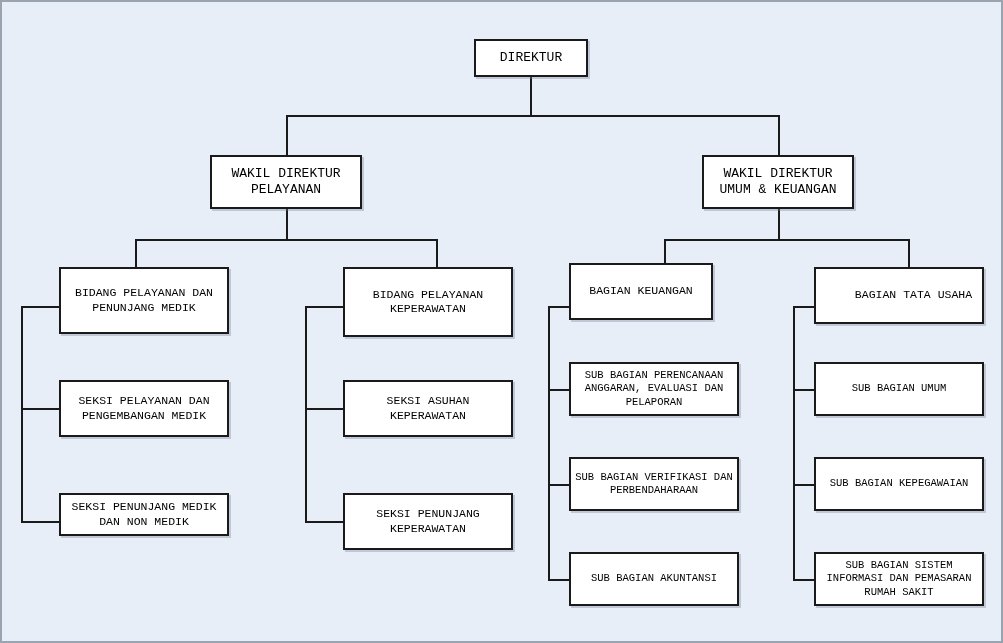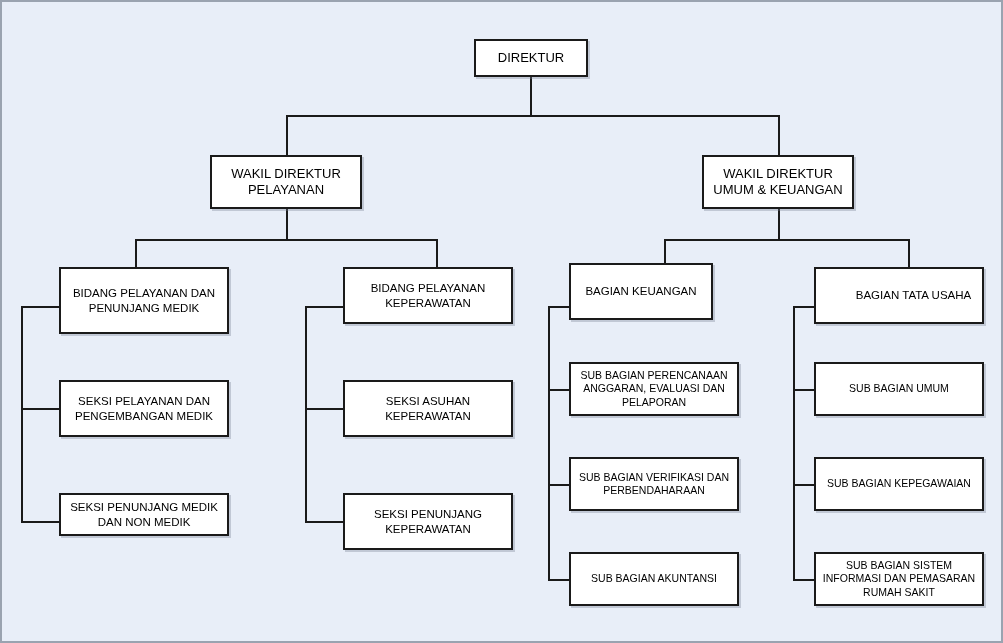--- a/index.html
+++ b/index.html
@@ -7,21 +7,21 @@
     padding: 0;
     background: #ffffff;
   }
   #chart-canvas {
     position: relative;
     width: 1003px;
     height: 643px;
     background: #e8eef8;
     border: 2px solid #9aa3b0;
     box-sizing: border-box;
-    font-family: Liberation Sans, sans-serif;
+    font-family: Liberation Mono, monospace;
     overflow: hidden;
   }
   .node {
     position: absolute;
     box-sizing: border-box;
     background: #ffffff;
     border: 2px solid #1a1a1a;
     box-shadow: 2px 2px 0 rgba(120,130,150,0.35);
     display: flex;
     align-items: center;
@@ -99,21 +99,21 @@
   <div class="node" style="left:700px; top:153px; width:152px; height:54px; font-size:13px;">
     <span class="label">WAKIL DIREKTUR
 UMUM &amp; KEUANGAN</span>
   </div>
 
   <div class="node" style="left:57px; top:265px; width:170px; height:67px; font-size:11.5px;">
     <span class="label">BIDANG PELAYANAN DAN
 PENUNJANG MEDIK</span>
   </div>
 
-  <div class="node" style="left:341px; top:265px; width:170px; height:57px; font-size:11.5px;">
+  <div class="node" style="left:341px; top:265px; width:170px; height:70px; font-size:11.5px;">
     <span class="label">BIDANG PELAYANAN
 KEPERAWATAN</span>
   </div>
 
   <div class="node" style="left:567px; top:261px; width:144px; height:57px; font-size:11.5px;">
     <span class="label">BAGIAN KEUANGAN</span>
   </div>
 
   <div class="node" style="left:812px; top:265px; width:170px; height:57px; font-size:11.5px;padding-left:33px;">
     <span class="label">BAGIAN TATA USAHA</span>

